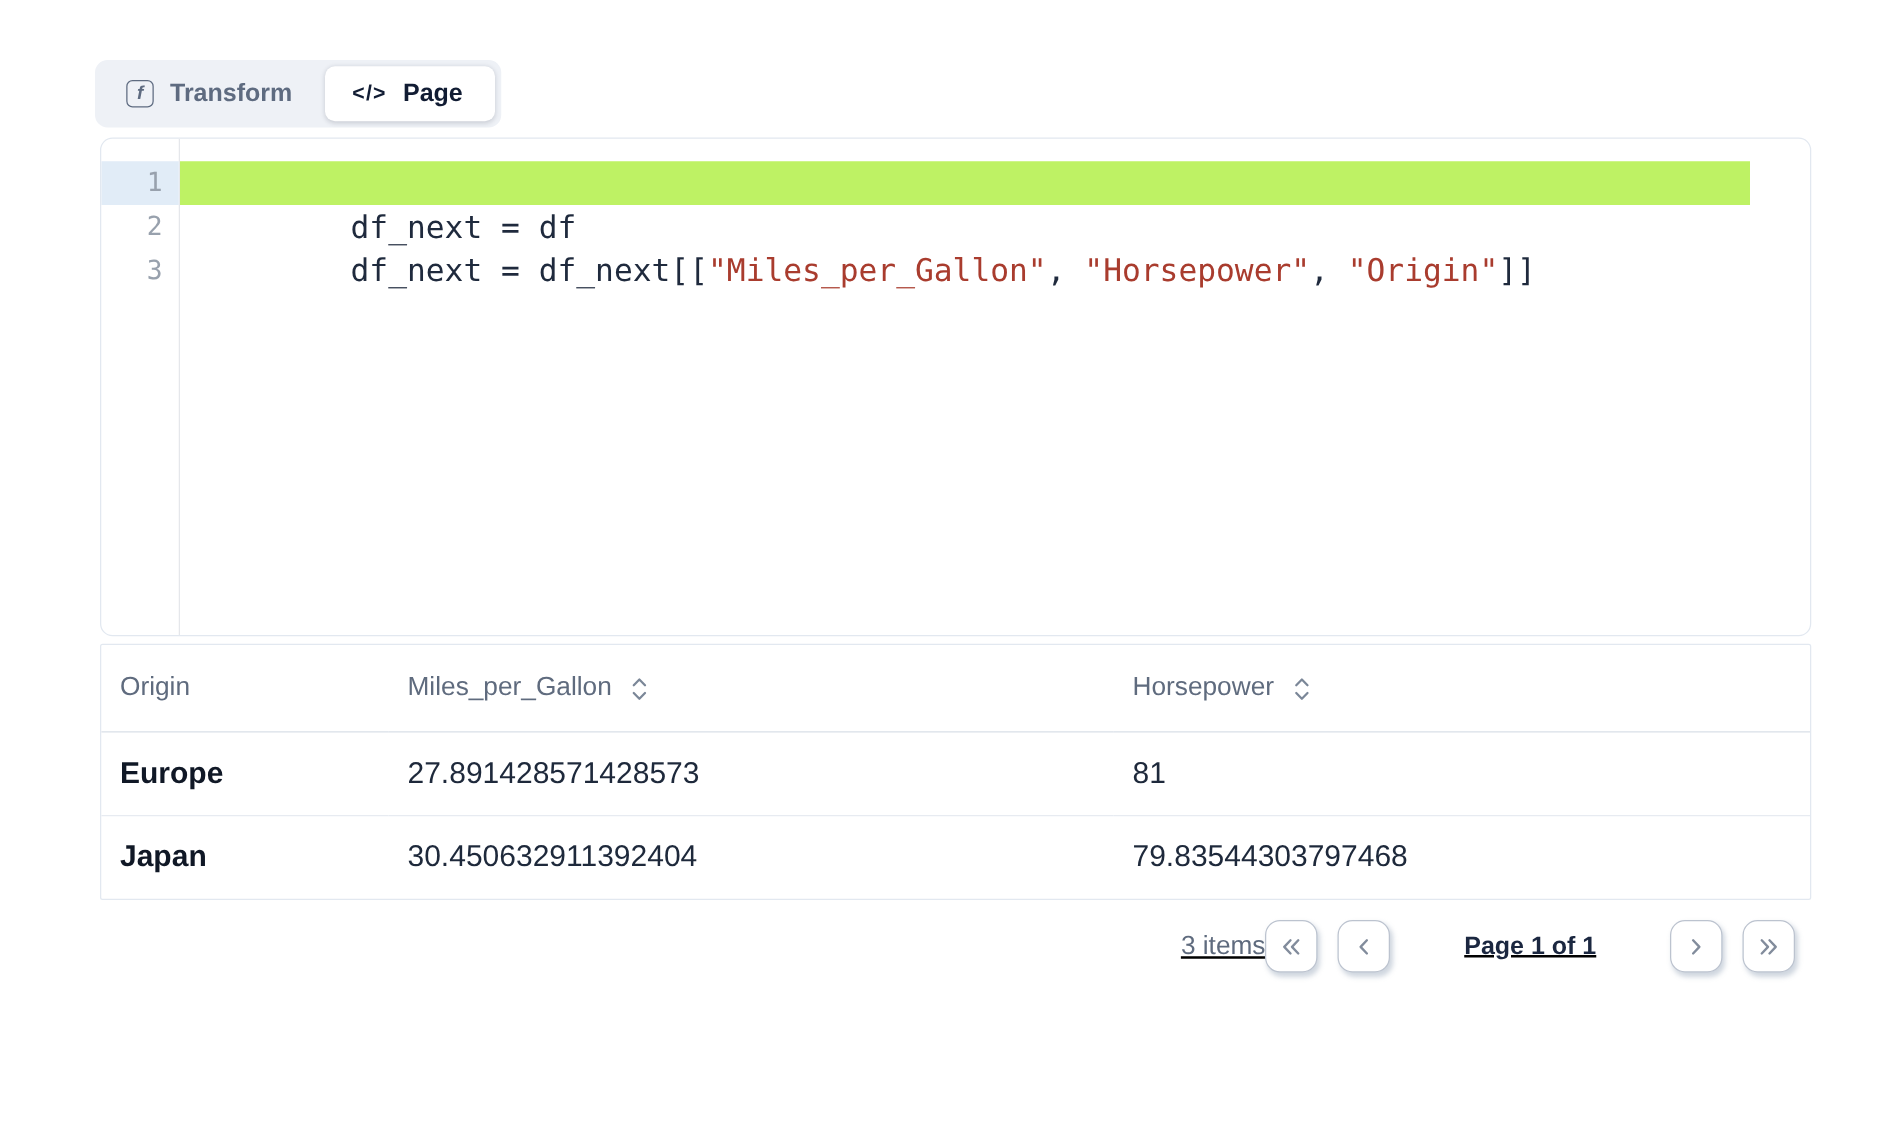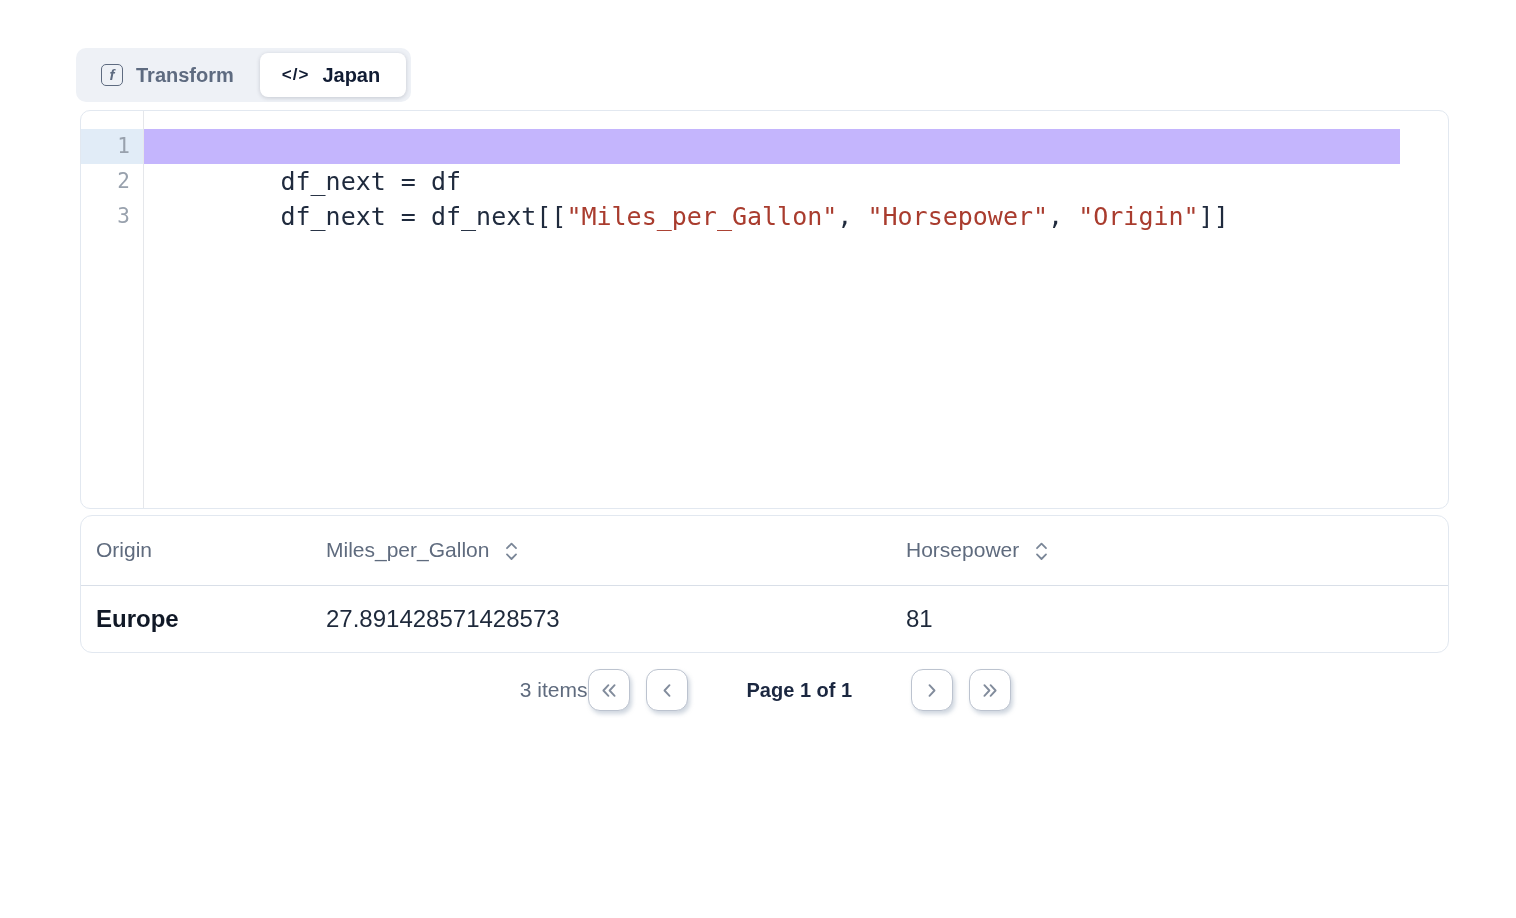--- a/index.html
+++ b/index.html
@@ -44,47 +44,48 @@
     height: 35px; line-height: 35px; text-align: right; padding-right: 13px;
     font-family: "DejaVu Sans Mono", monospace; font-size: 21px; color: #98a1ad;
   }
   .gutter .ln.hl { background: #e1ecf7; }
   .code-col { flex: 1; padding-top: 18px; }
   .code-line {
     height: 35px; line-height: 35px; padding-left: 16px; margin-right: 48px;
     font-family: "DejaVu Sans Mono", monospace; font-size: 25px; color: #1f2a3d;
     white-space: pre;
   }
-  .code-line.hl { background: #c4b5fd; }
+  .code-line.hl { background: #bef264; }
   .tok.str { color: #a93c2e; }
 
   
   .table-card {
     margin-top: 6px; width: 1369px;
-    border: 1px solid #e2e8f0; border-radius: 12px; overflow: hidden;
+    border: 1px solid #e2e8f0; border-radius: 2px; overflow: hidden;
   }
   table { width: 100%; border-collapse: collapse; table-layout: fixed; }
   col.c1 { width: 230px; } col.c2 { width: 580px; }
   th {
     height: 69px; text-align: left; font-weight: 400; font-size: 21px; color: #5f6b7e;
     padding-left: 15px; border-bottom: 1px solid #d9dfe8; white-space: nowrap;
   }
   th .th-inner { display: inline-flex; align-items: center; gap: 15px; }
   td {
     height: 67px; font-size: 24px; color: #1e293b; padding-left: 15px;
     border-bottom: 1px solid #e7ebf1; white-space: nowrap;
   }
   tr:last-child td { border-bottom: none; }
   td.origin { font-weight: 700; color: #101826; }
   .sort-icon { display: inline-flex; cursor: pointer; margin-top: 2px; }
 
   
   .footer {
-    margin-top: 16px; display: flex; align-items: center; justify-content: center;
+    margin-top: 16px; display: flex; align-items: center; justify-content: flex-end;
     padding-left: 15px;
+    text-decoration: underline;
   }
   .items-count { font-size: 21px; color: #5f6b7e; }
   .pager { display: flex; align-items: center; gap: 16px; margin-right: 13px; }
   .page-btn {
     width: 42px; height: 42px; background: #ffffff;
     border: 1.5px solid #bcc3cf; border-radius: 12px;
     display: inline-flex; align-items: center; justify-content: center;
     box-shadow: 2px 3px 4px rgba(148, 163, 184, 0.45);
     cursor: pointer;
   }
@@ -97,21 +98,21 @@
 <div class="page">
 
   
   <div class="tabbar">
     <div class="tab inactive">
       <span class="fn-icon">f</span>
       <span>Transform</span>
     </div>
     <div class="tab active">
       <span class="codetag-icon">&lt;/&gt;</span>
-      <span>Japan</span>
+      <span>Page</span>
     </div>
   </div>
 
   
   <div class="editor-card">
     <div class="gutter">
       <div class="ln hl">1</div>
       <div class="ln">2</div>
       <div class="ln">3</div>
     </div>
@@ -163,20 +164,25 @@
             </span>
           </th>
         </tr>
       </thead>
       <tbody>
         <tr>
           <td class="origin">Europe</td>
           <td>27.891428571428573</td>
           <td>81</td>
         </tr>
+        <tr>
+          <td class="origin">Japan</td>
+          <td>30.450632911392404</td>
+          <td>79.83544303797468</td>
+        </tr>
       </tbody>
     </table>
   </div>
 
   
   <div class="footer">
     <span class="items-count">3 items</span>
     <div class="pager">
       <span class="page-btn">
         <svg width="20" height="17" viewBox="0 0 20 17" fill="none">

